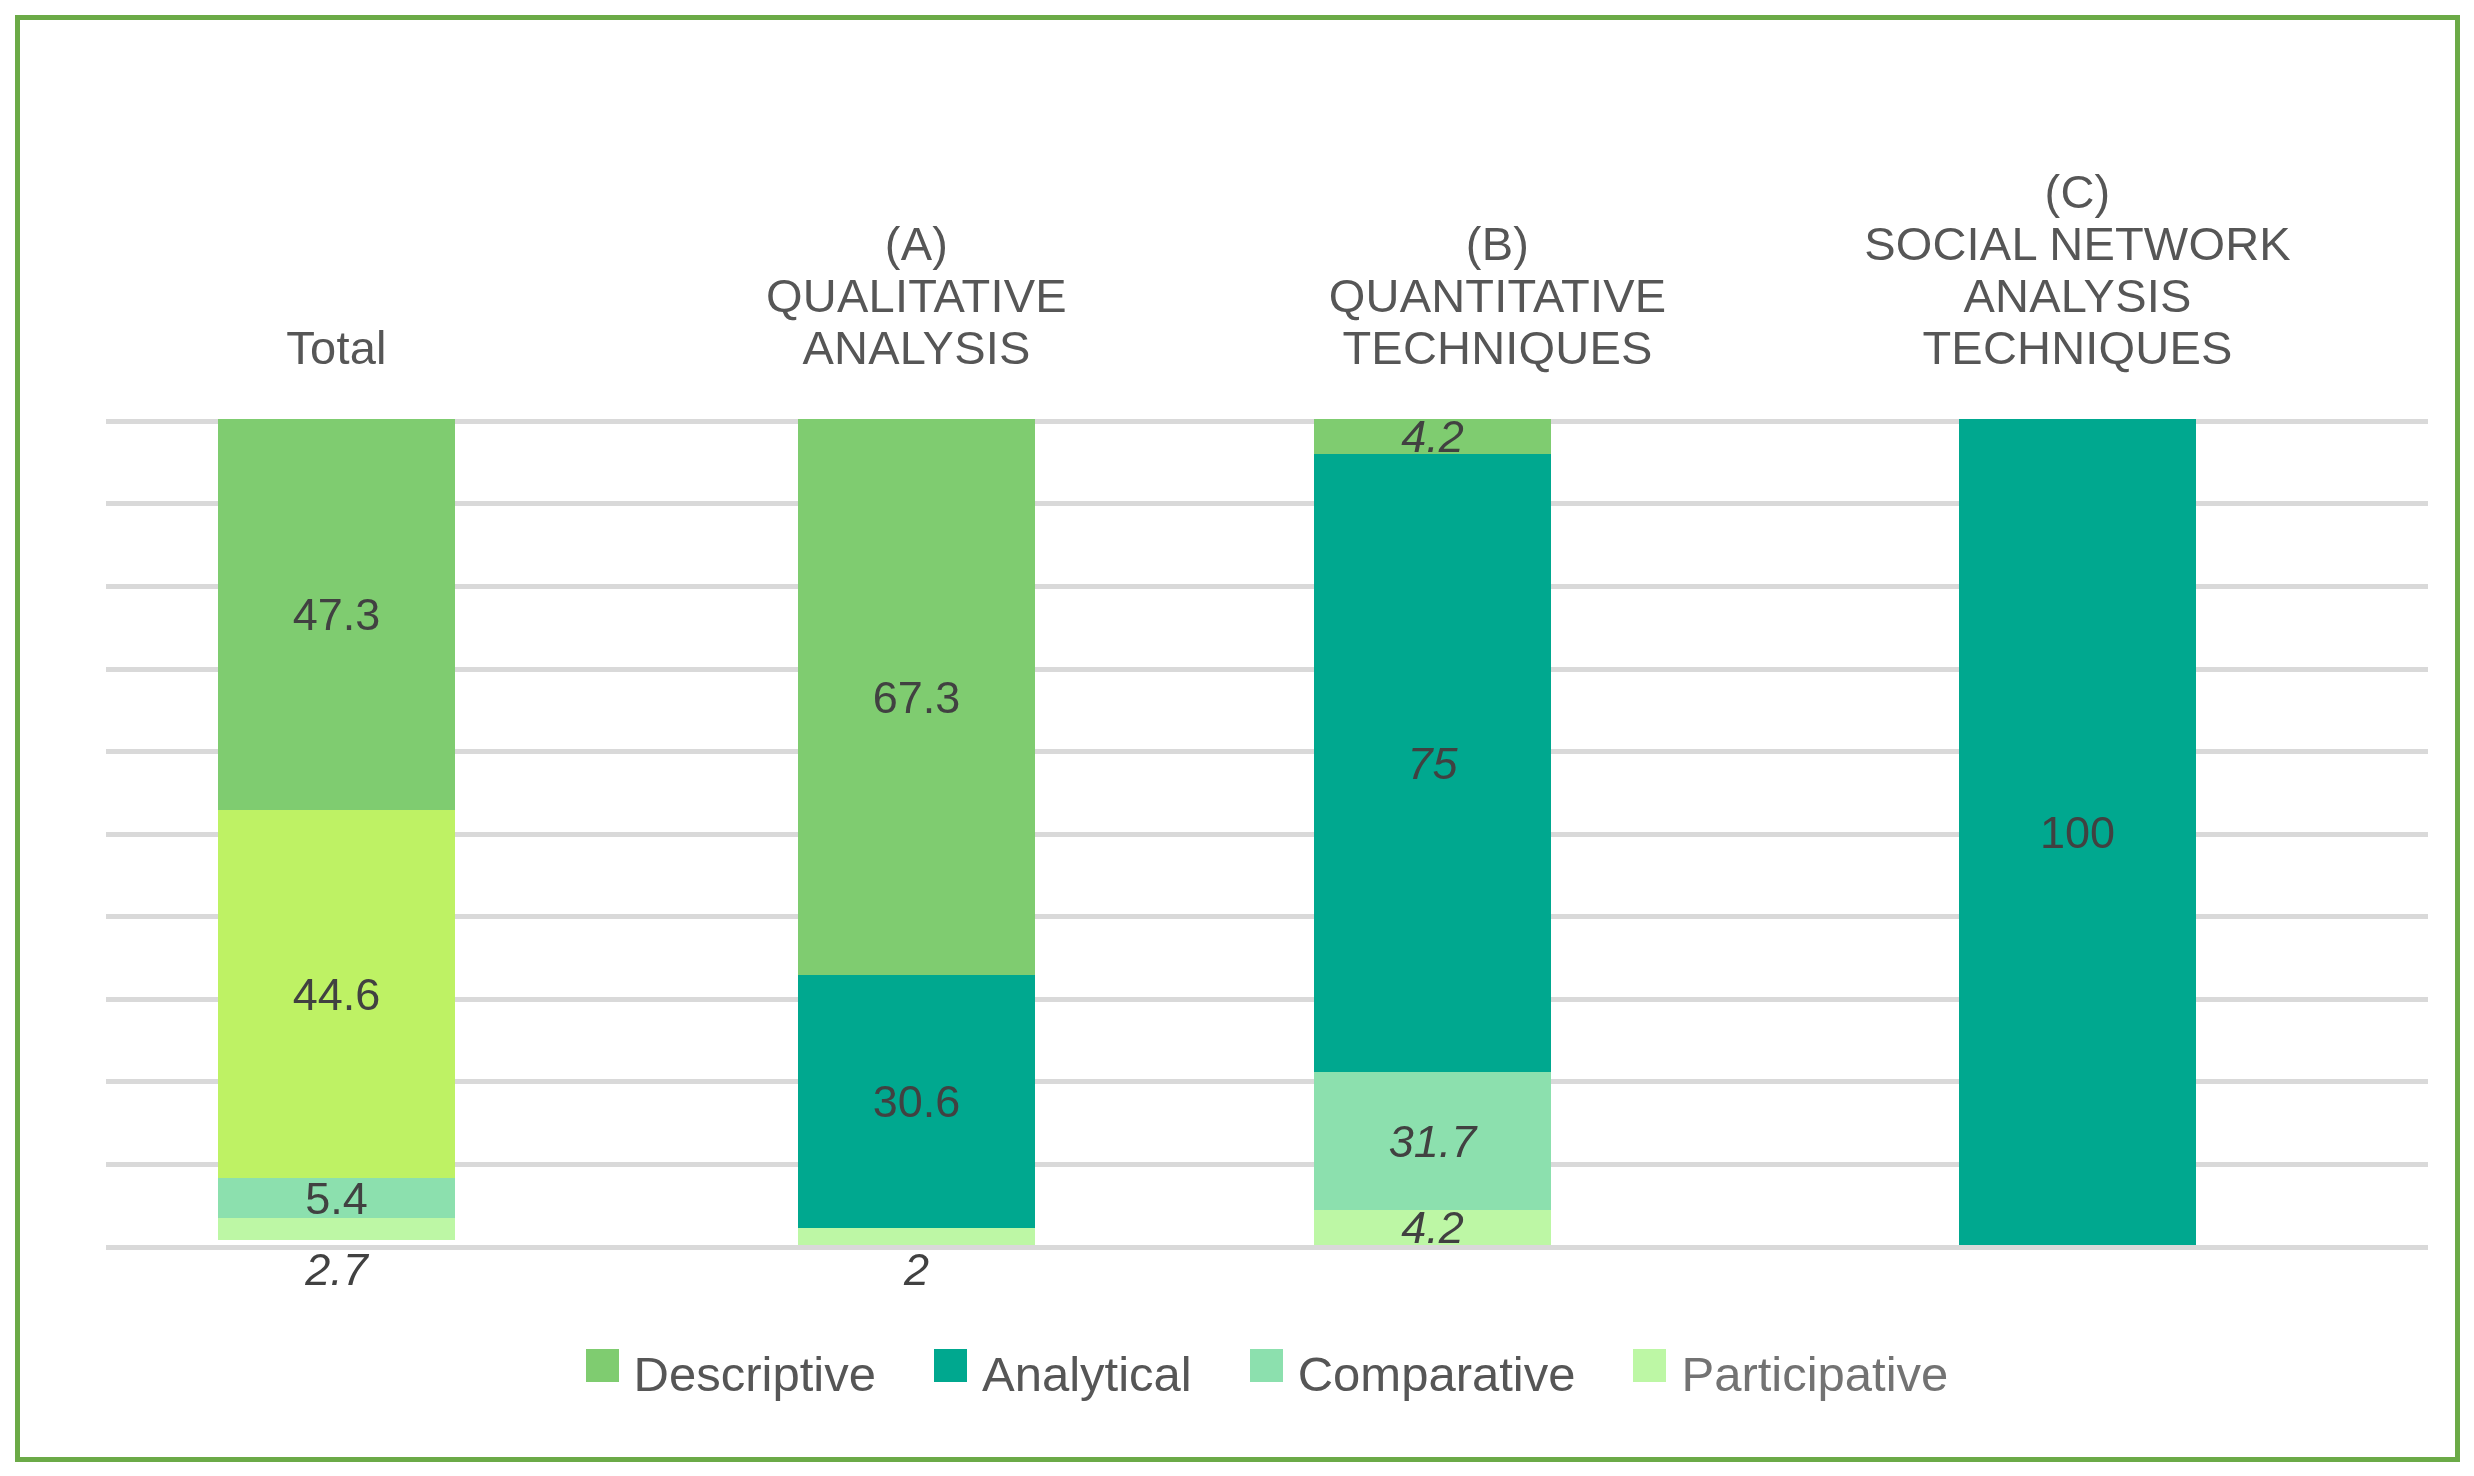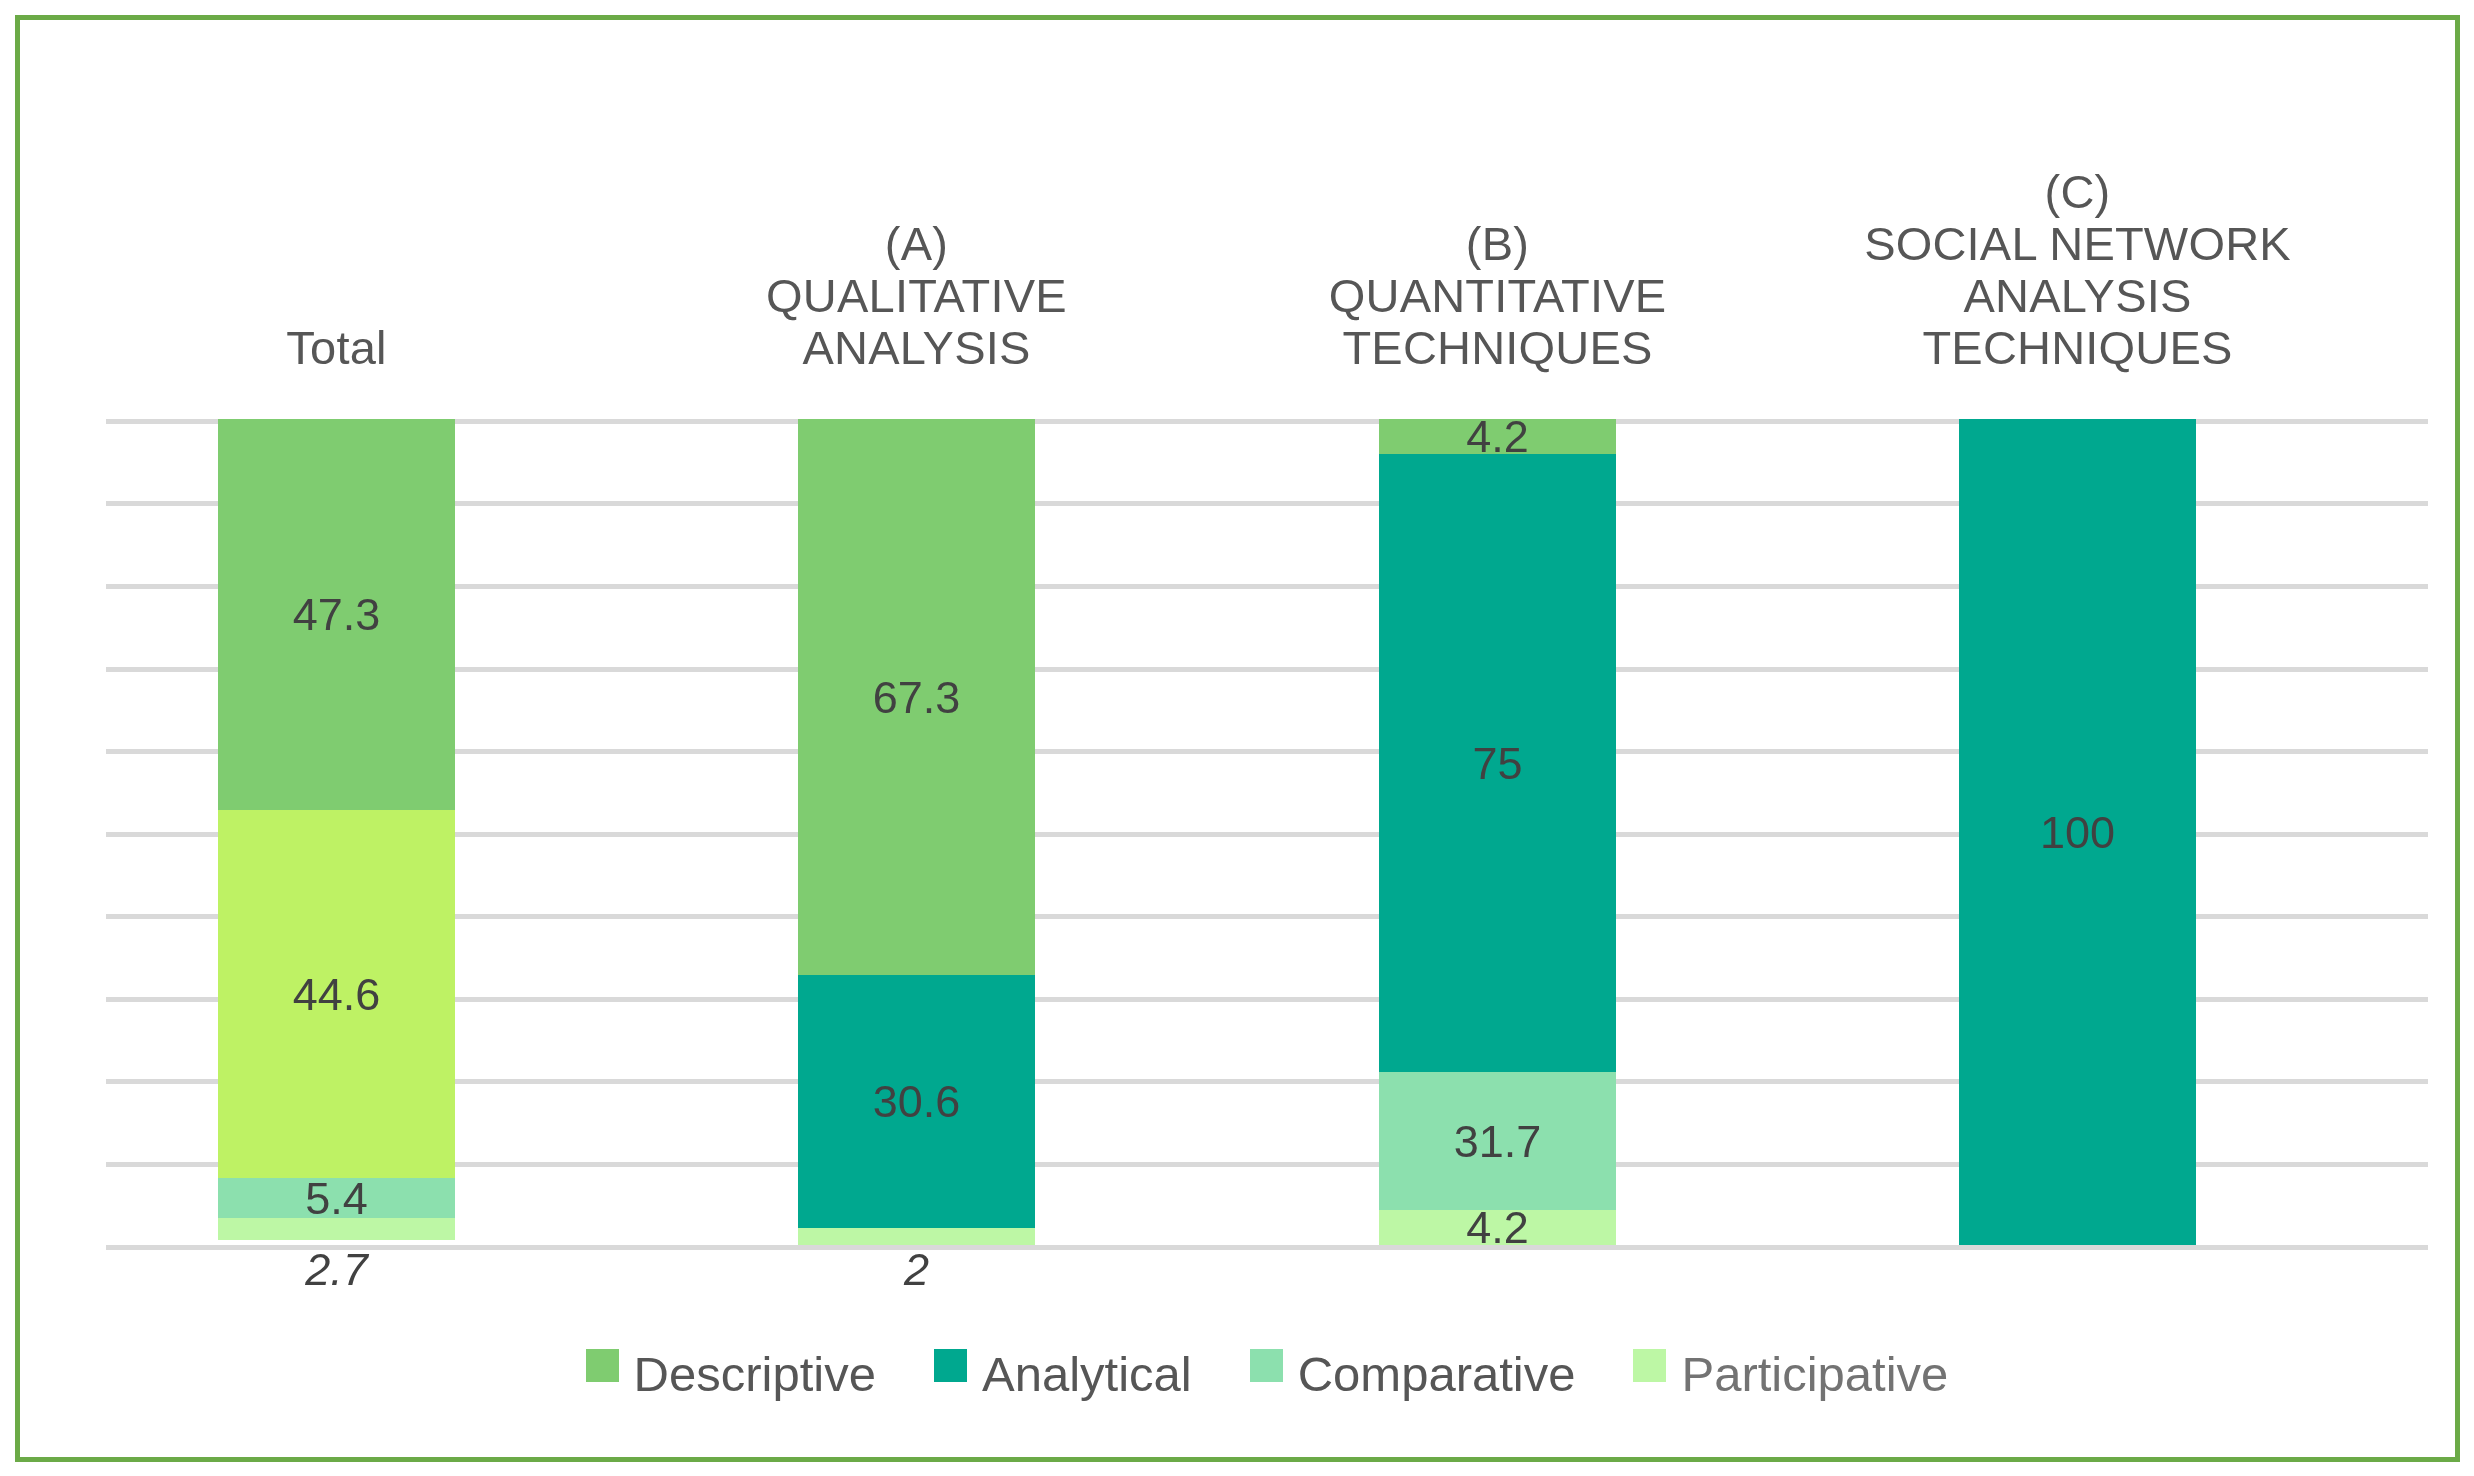--- a/index.html
+++ b/index.html
@@ -186,21 +186,21 @@
           <div class="segment" style="height: 556px; background: rgb(127, 204, 112);">
             <span class="segment-label" style="color: rgb(65, 65, 65);">67.3</span>
           </div>
           <div class="segment" style="height: 253px; background: rgb(0, 168, 143);">
             <span class="segment-label" style="color: rgb(65, 65, 65);">30.6</span>
           </div>
           <div class="segment" style="height: 16.5px; background: rgb(189, 247, 165);"></div>
         </div>
         <div class="below-axis-label" style="color: rgb(65, 65, 65);">2</div>
       </div>
-      <div class="bar-slot" style="left: 1161px;">
+      <div class="bar-slot" style="left: 1096px; font-style: italic;">
         <div class="bar">
           <div class="segment overflow-label" style="height: 35px; background: rgb(127, 204, 112);">
             <span class="segment-label" style="color: rgb(65, 65, 65);">4.2</span>
           </div>
           <div class="segment" style="height: 619px; background: rgb(0, 168, 143);">
             <span class="segment-label" style="color: rgb(65, 65, 65);">75</span>
           </div>
           <div class="segment" style="height: 138px; background: rgb(140, 224, 174);">
             <span class="segment-label" style="color: rgb(65, 65, 65);">31.7</span>
           </div>

